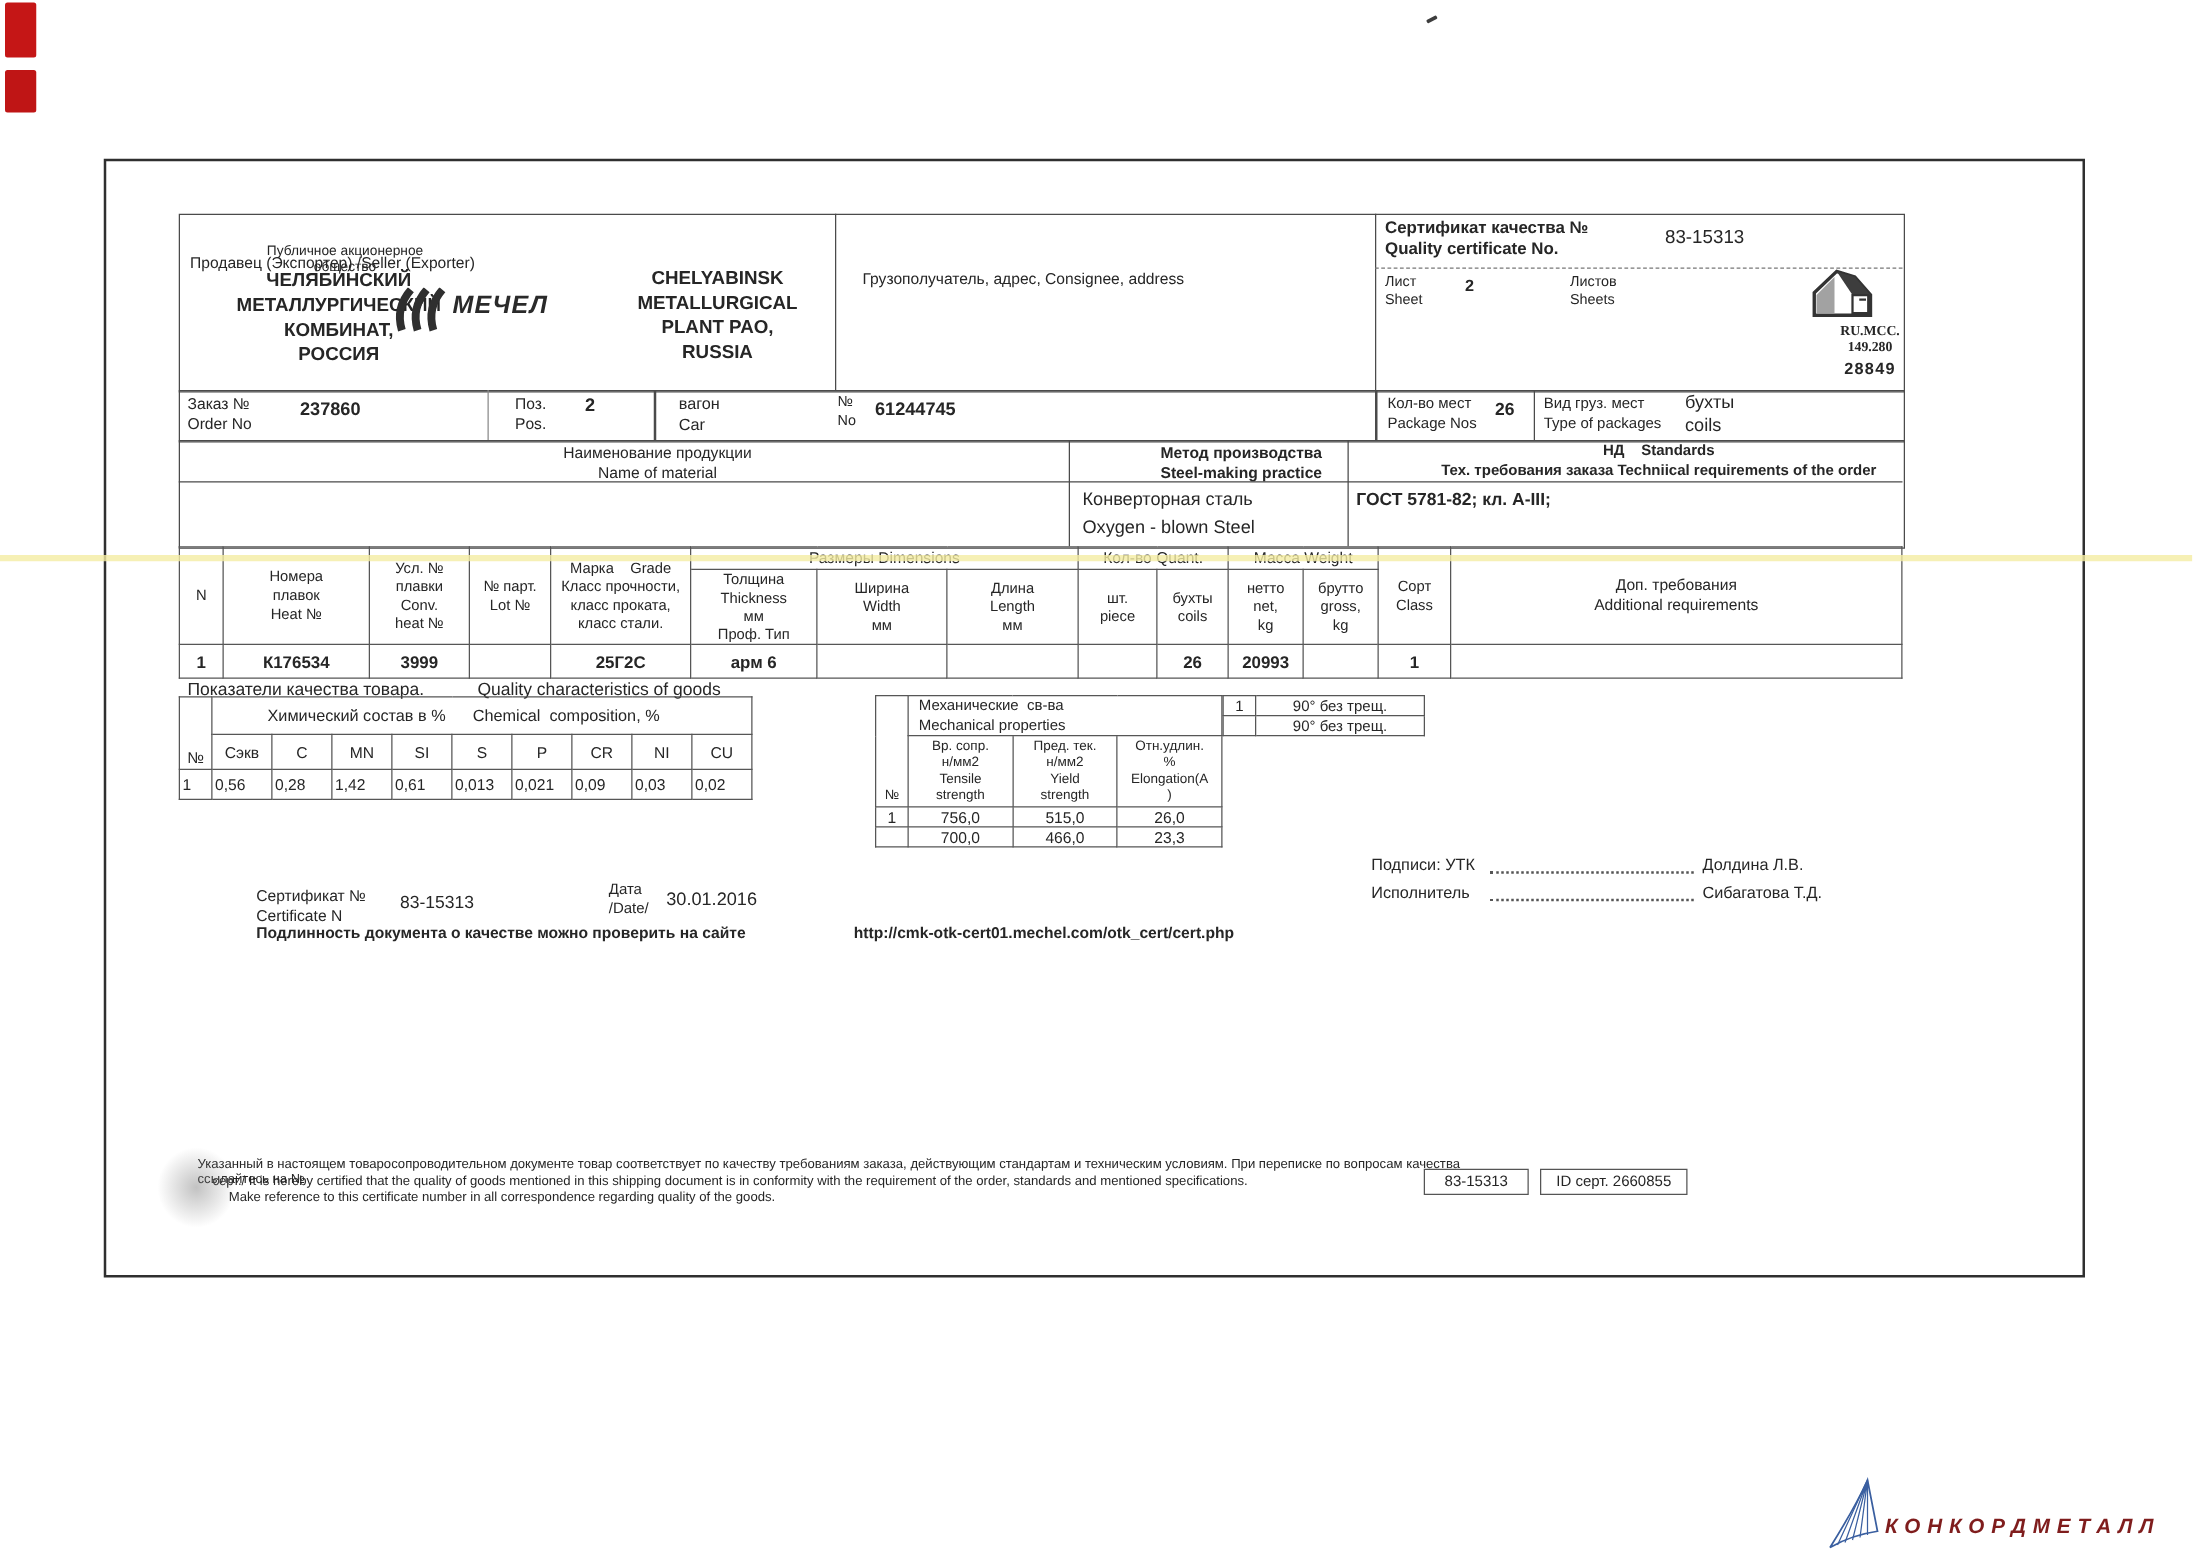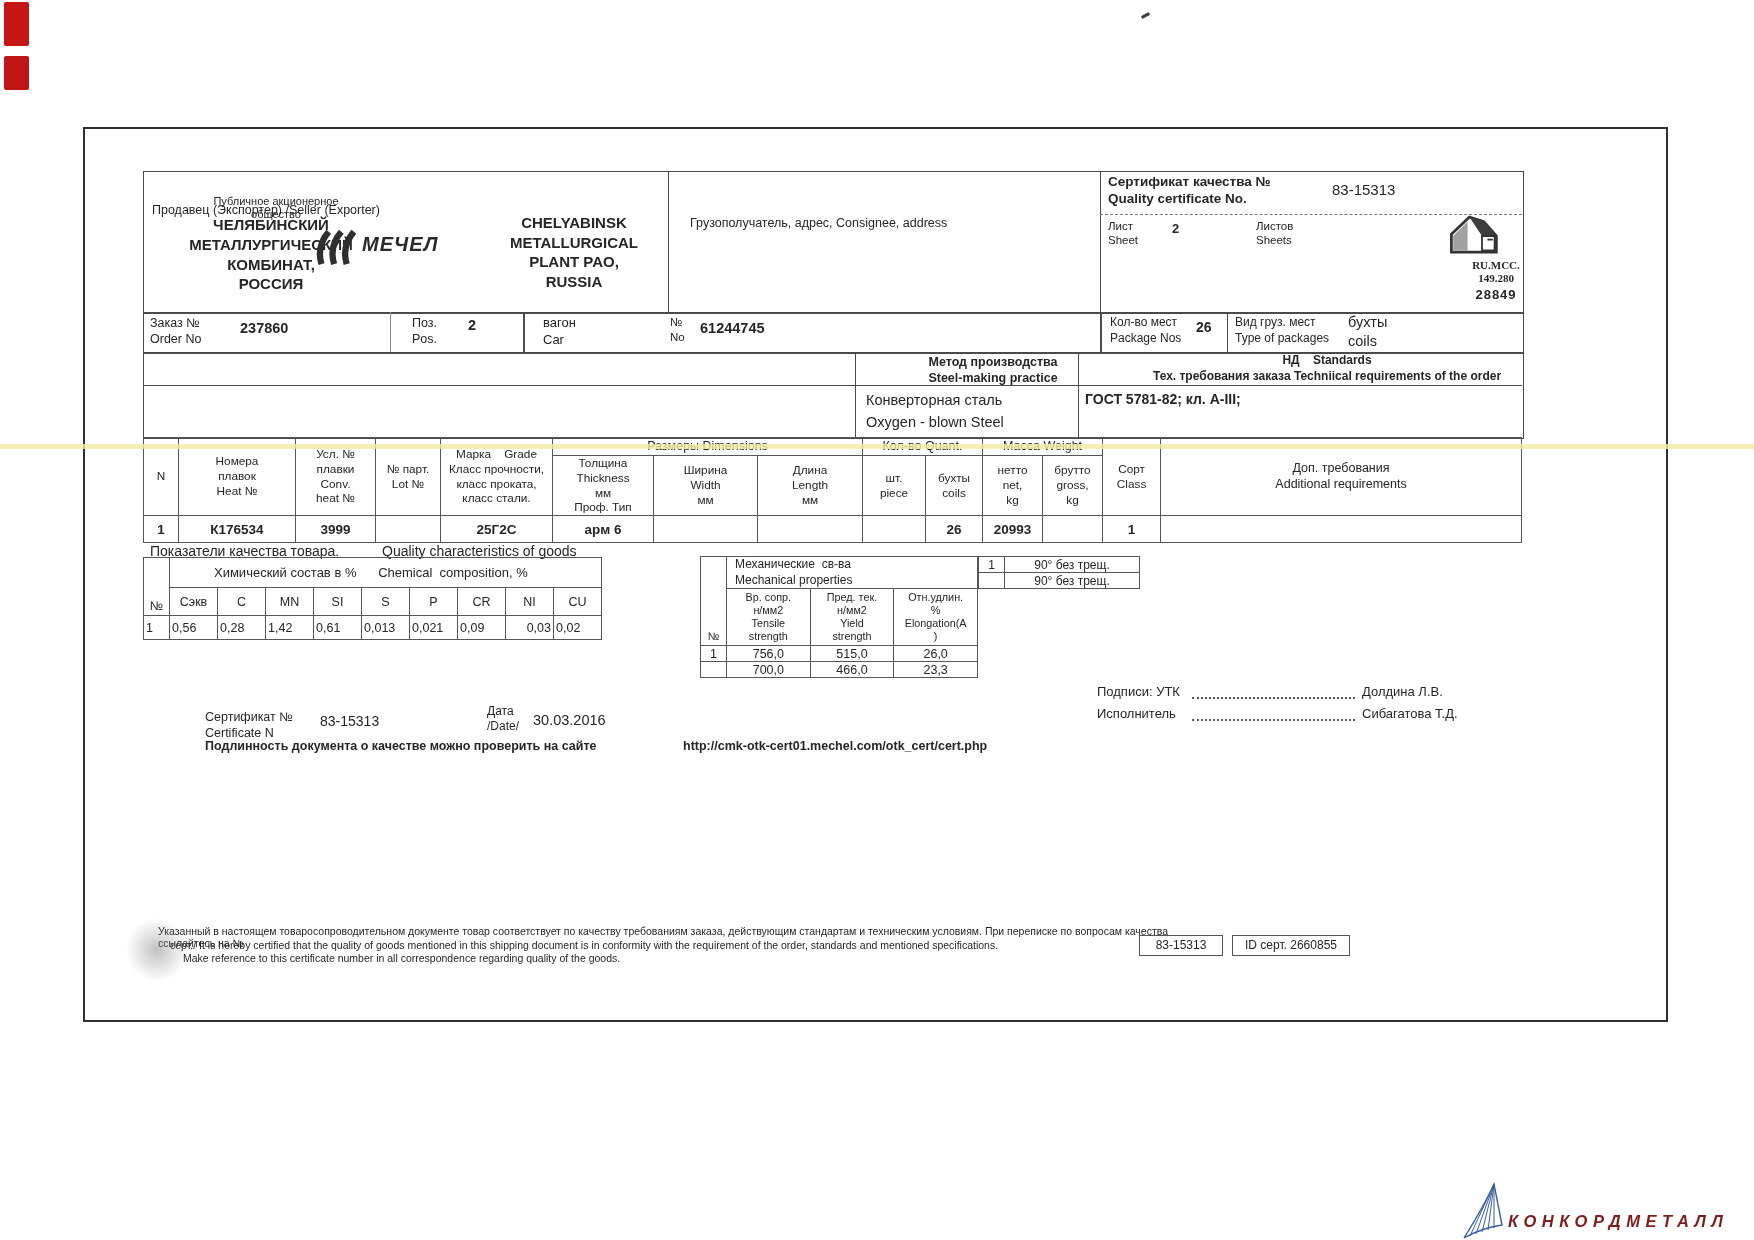--- a/index.html
+++ b/index.html
@@ -120,20 +120,22 @@
   <div class="abs pre" style="left:1235px;top:315px;font-size:12px;line-height:1.3;">Вид груз. мест
 Type of packages</div>
   <div class="abs pre" style="left:1348px;top:313px;font-size:14.5px;line-height:1.3;">бухты
 coils</div>
 
   <div class="box" style="left:143px;top:352px;width:1379px;height:85px;"></div>
   <div class="vline" style="left:855px;top:352px;height:85px;"></div>
   <div class="vline" style="left:1078px;top:352px;height:85px;"></div>
   <div class="hline" style="left:143px;top:385px;width:1379px;"></div>
 
+  <div class="abs pre c" style="left:300px;top:355px;width:400px;font-size:12.5px;line-height:1.25;">Наименование продукции
+Name of material</div>
   <div class="abs pre c b" style="left:858px;top:355px;width:218px;font-size:12.5px;line-height:1.25;">Метод производства
 Steel-making practice</div>
   <div class="abs pre c b" style="left:1082px;top:353px;width:438px;font-size:12px;line-height:1.3;">НД    Standards
 Тех. требования заказа Techniical requirements of the order</div>
   <div class="abs pre" style="left:866px;top:390px;font-size:14.5px;line-height:1.5;">Конверторная сталь
 Oxygen - blown Steel</div>
   <div class="abs b" style="left:1085px;top:391px;font-size:14px;">ГОСТ 5781-82;  кл. А-III;</div>
 
   <table class="grid main" style="left:143px;top:437px;width:1379px;">
     <colgroup>
@@ -251,21 +253,21 @@
     </tr>
     <tr style="height:24px">
       <td style="text-align:left;">1</td>
       <td style="text-align:left;">0,56</td>
       <td style="text-align:left;">0,28</td>
       <td style="text-align:left;">1,42</td>
       <td style="text-align:left;">0,61</td>
       <td style="text-align:left;">0,013</td>
       <td style="text-align:left;">0,021</td>
       <td style="text-align:left;">0,09</td>
-      <td style="text-align:right;">0,03</td>
+      <td style="text-align:left;">0,03</td>
       <td style="text-align:left;">0,02</td>
     </tr>
   </tbody>
     </table>
 
   <table class="grid mech" style="left:700px;top:556px;width:278px;">
     <colgroup>
         <col style="width:26px">
         <col>
         <col>
@@ -328,21 +330,21 @@
   <div class="abs" style="left:1362px;top:684px;font-size:13px;">Долдина Л.В.</div>
   <div class="abs" style="left:1097px;top:706px;font-size:13px;">Исполнитель</div>
   <div class="dotline" style="left:1192px;top:719px;width:163px;"></div>
   <div class="abs" style="left:1362px;top:706px;font-size:13px;">Сибагатова Т.Д.</div>
 
   <div class="abs pre" style="left:205px;top:710px;font-size:12.5px;line-height:1.25;">Сертификат №
 Certificate N</div>
   <div class="abs" style="left:320px;top:713px;font-size:14px;">83-15313</div>
   <div class="abs pre" style="left:487px;top:704px;font-size:12px;line-height:1.25;">Дата
 /Date/</div>
-  <div class="abs" style="left:533px;top:712px;font-size:14.5px;">30.03.2016</div>
+  <div class="abs" style="left:533px;top:712px;font-size:14.5px;">30.01.2016</div>
   <div class="abs b" style="left:205px;top:739px;font-size:12.5px;">Подлинность документа о качестве  можно проверить на сайте</div>
   <div class="abs b" style="left:683px;top:739px;font-size:12.5px;">http://cmk-otk-cert01.mechel.com/otk_cert/cert.php</div>
 
   <div class="abs" style="left:158px;top:925px;font-size:10.5px;width:1010px;">Указанный в настоящем товаросопроводительном документе товар соответствует по качеству требованиям заказа, действующим стандартам и техническим условиям. При переписке по вопросам качества ссылайтесь на №</div>
   <div class="abs" style="left:170px;top:939px;font-size:10.5px;">серт./ It is hereby certified that the quality of goods mentioned in this shipping document is in conformity with the requirement of the order, standards and mentioned specifications.</div>
   <div class="abs" style="left:183px;top:952px;font-size:10.5px;">Make reference to this certificate number in all correspondence regarding quality of the goods.</div>
   <div class="abs c" style="left:1113px;top:935px;width:82px;height:19px;border:1px solid #555;font-size:12px;line-height:19px;">83-15313</div>
   <div class="abs c" style="left:1206px;top:935px;width:116px;height:19px;border:1px solid #555;font-size:12px;line-height:19px;">ID серт.  2660855</div>
 
   <span class="abs" style="left:1462px;top:1180px;">

